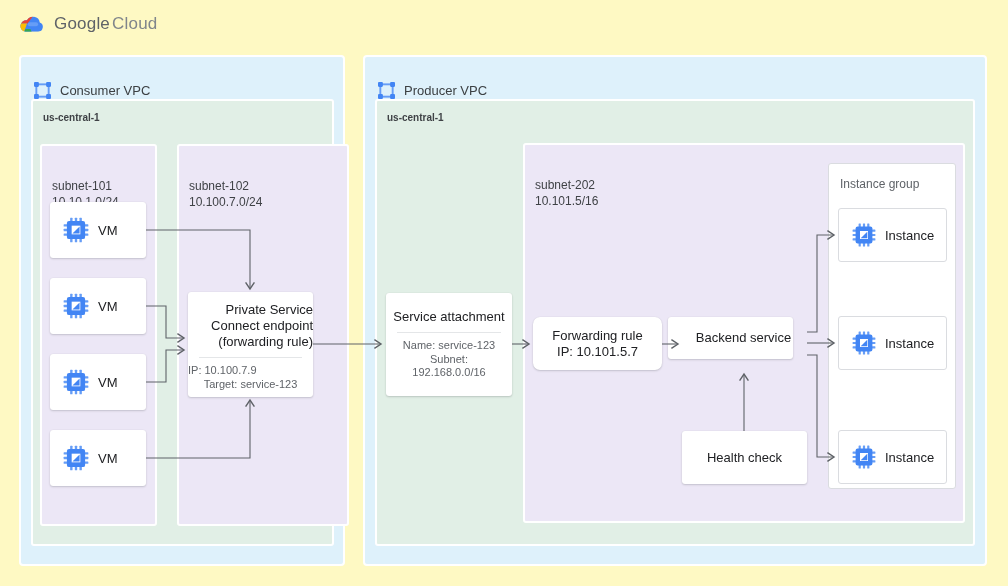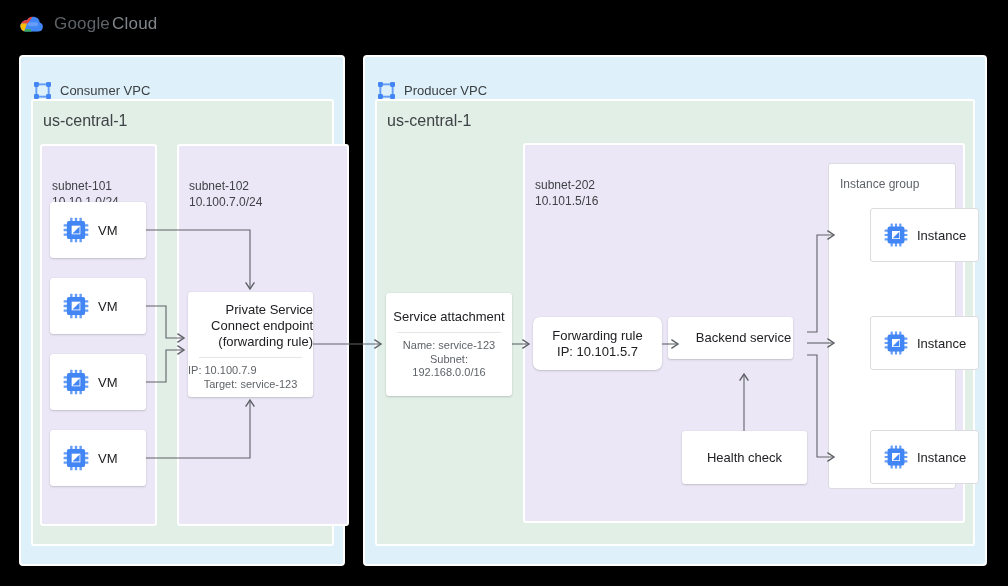--- a/index.html
+++ b/index.html
@@ -1,46 +1,46 @@
 <!DOCTYPE html>
 <html><head>
 <meta charset="utf-8">
 <style>
   html,body{margin:0;padding:0;}
   #canvas{
     position:relative;width:1008px;height:586px;overflow:hidden;
-    background:#000000;font-family:"Liberation Sans",sans-serif;
+    background:#fef9c3;font-family:"Liberation Sans",sans-serif;
     -webkit-font-smoothing:antialiased;
   }
   
   .logo{position:absolute;left:18px;top:13px;display:flex;align-items:center;gap:9px;}
   .logo-text{font-size:17px;letter-spacing:.2px;}
   .logo-text .brand{color:#5f6368;font-weight:500;}
   .logo-text .product{color:#80868b;font-weight:400;margin-left:2px;}
   
   .vpc{position:absolute;background:#def1fb;border:2px solid #ffffff;border-radius:4px;box-sizing:border-box;}
   .region{position:absolute;background:#e1efe6;border:2px solid #ffffff;border-radius:3px;box-sizing:border-box;}
   .subnet{position:absolute;background:#ece7f6;border:2px solid #ffffff;border-radius:3px;box-sizing:border-box;}
   .vpc-header{position:absolute;left:13px;top:25px;display:flex;align-items:center;gap:9px;font-size:13px;color:#3c4043;}
-  .region-label{position:absolute;left:10px;top:11px;font-size:16px;color:#3f4246;}
+  .region-label{position:absolute;left:10px;top:11px;font-size:10px;color:#3f4246;font-weight:bold;}
   .subnet-label{position:absolute;left:10px;top:9px;font-size:12px;color:#3f4246;line-height:1.32;white-space:pre-line;margin-top:24px;}
   
   .node{position:absolute;background:#ffffff;border-radius:3px;box-sizing:border-box;
         box-shadow:0 1px 2px rgba(60,64,67,.22),0 0 1px rgba(60,64,67,.12);
         color:#202124;font-size:13px;}
   .iconrow{display:flex;align-items:center;padding-left:13px;gap:9px;}
   .centered{display:flex;flex-direction:column;align-items:center;justify-content:center;text-align:center;}
   .title13{font-size:13px;color:#202124;line-height:16px;}
   .subtext{font-size:11px;color:#5f6368;line-height:13.5px;}
   .divider{height:1px;background:#e4e6e8;width:calc(100% - 22px);margin:7px 11px 6px;}
   
   .igroup{position:absolute;background:#ffffff;border:1px solid #dadce0;border-radius:3px;box-sizing:border-box;}
   .igroup-label{position:absolute;left:11px;top:13px;font-size:12px;color:#5f6368;}
   .instance{position:absolute;background:#fff;border:1px solid #dadce0;border-radius:3px;box-sizing:border-box;
-            box-shadow:none;color:#202124;font-size:13px;margin-left:32px;}
+            box-shadow:none;color:#202124;font-size:13px;}
   
   #arrows{position:absolute;left:0;top:0;pointer-events:none;z-index:6;}
   .chip{flex:0 0 auto;}
   svg{display:block;}
 </style>
 </head>
 <body>
 
 <svg width="0" height="0" style="position:absolute" aria-hidden="true">
   <defs>

